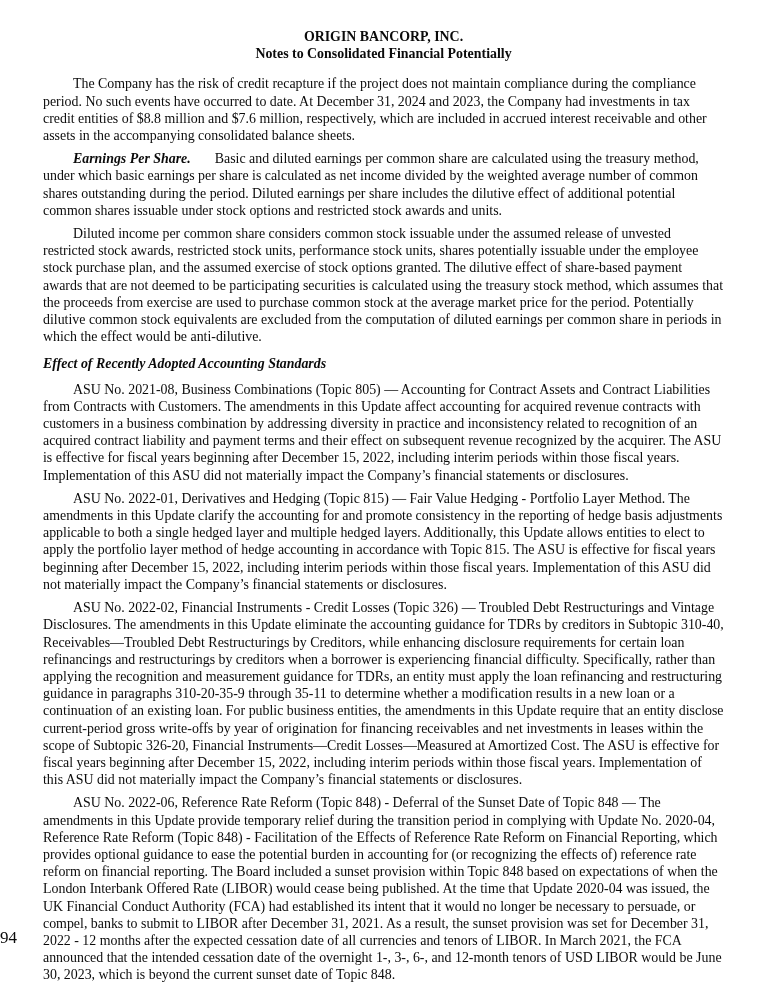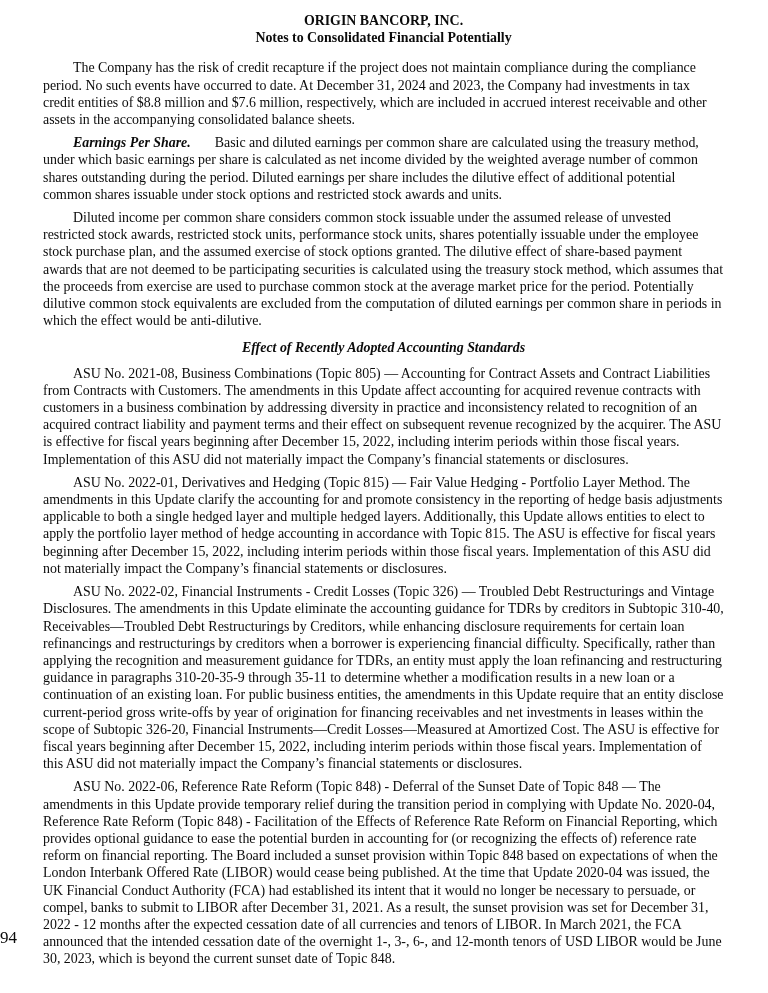--- a/index.html
+++ b/index.html
@@ -7,21 +7,21 @@
     padding: 0;
     background: #ffffff;
   }
   .page {
     position: relative;
     width: 768px;
     height: 993px;
     margin: 0 auto;
     background: #ffffff;
     box-sizing: border-box;
-    padding: 12px 44px 0 43px;
+    padding: 28px 44px 0 43px;
     font-family: "Liberation Serif", "DejaVu Serif", serif;
     color: #0b0b0b;
     overflow: hidden;
   }
   .doc-header {
     text-align: center;
   }
   .doc-title,
   .doc-subtitle {
     font-size: 13.9px;
@@ -37,21 +37,20 @@
   p.para {
     margin: 0 0 6px 0;
     text-indent: 30px;
   }
   .section-heading {
     margin: 10px 0 8px 0;
     font-size: 13.9px;
     line-height: 17.2px;
     font-weight: 700;
     font-style: italic;
-    text-align: center;
   }
   .lead-bold-italic {
     font-weight: 700;
     font-style: italic;
     margin-top: 31px;
   }
   .lead-italic {
   }
   .tab-gap {
     margin-right: 24px;

